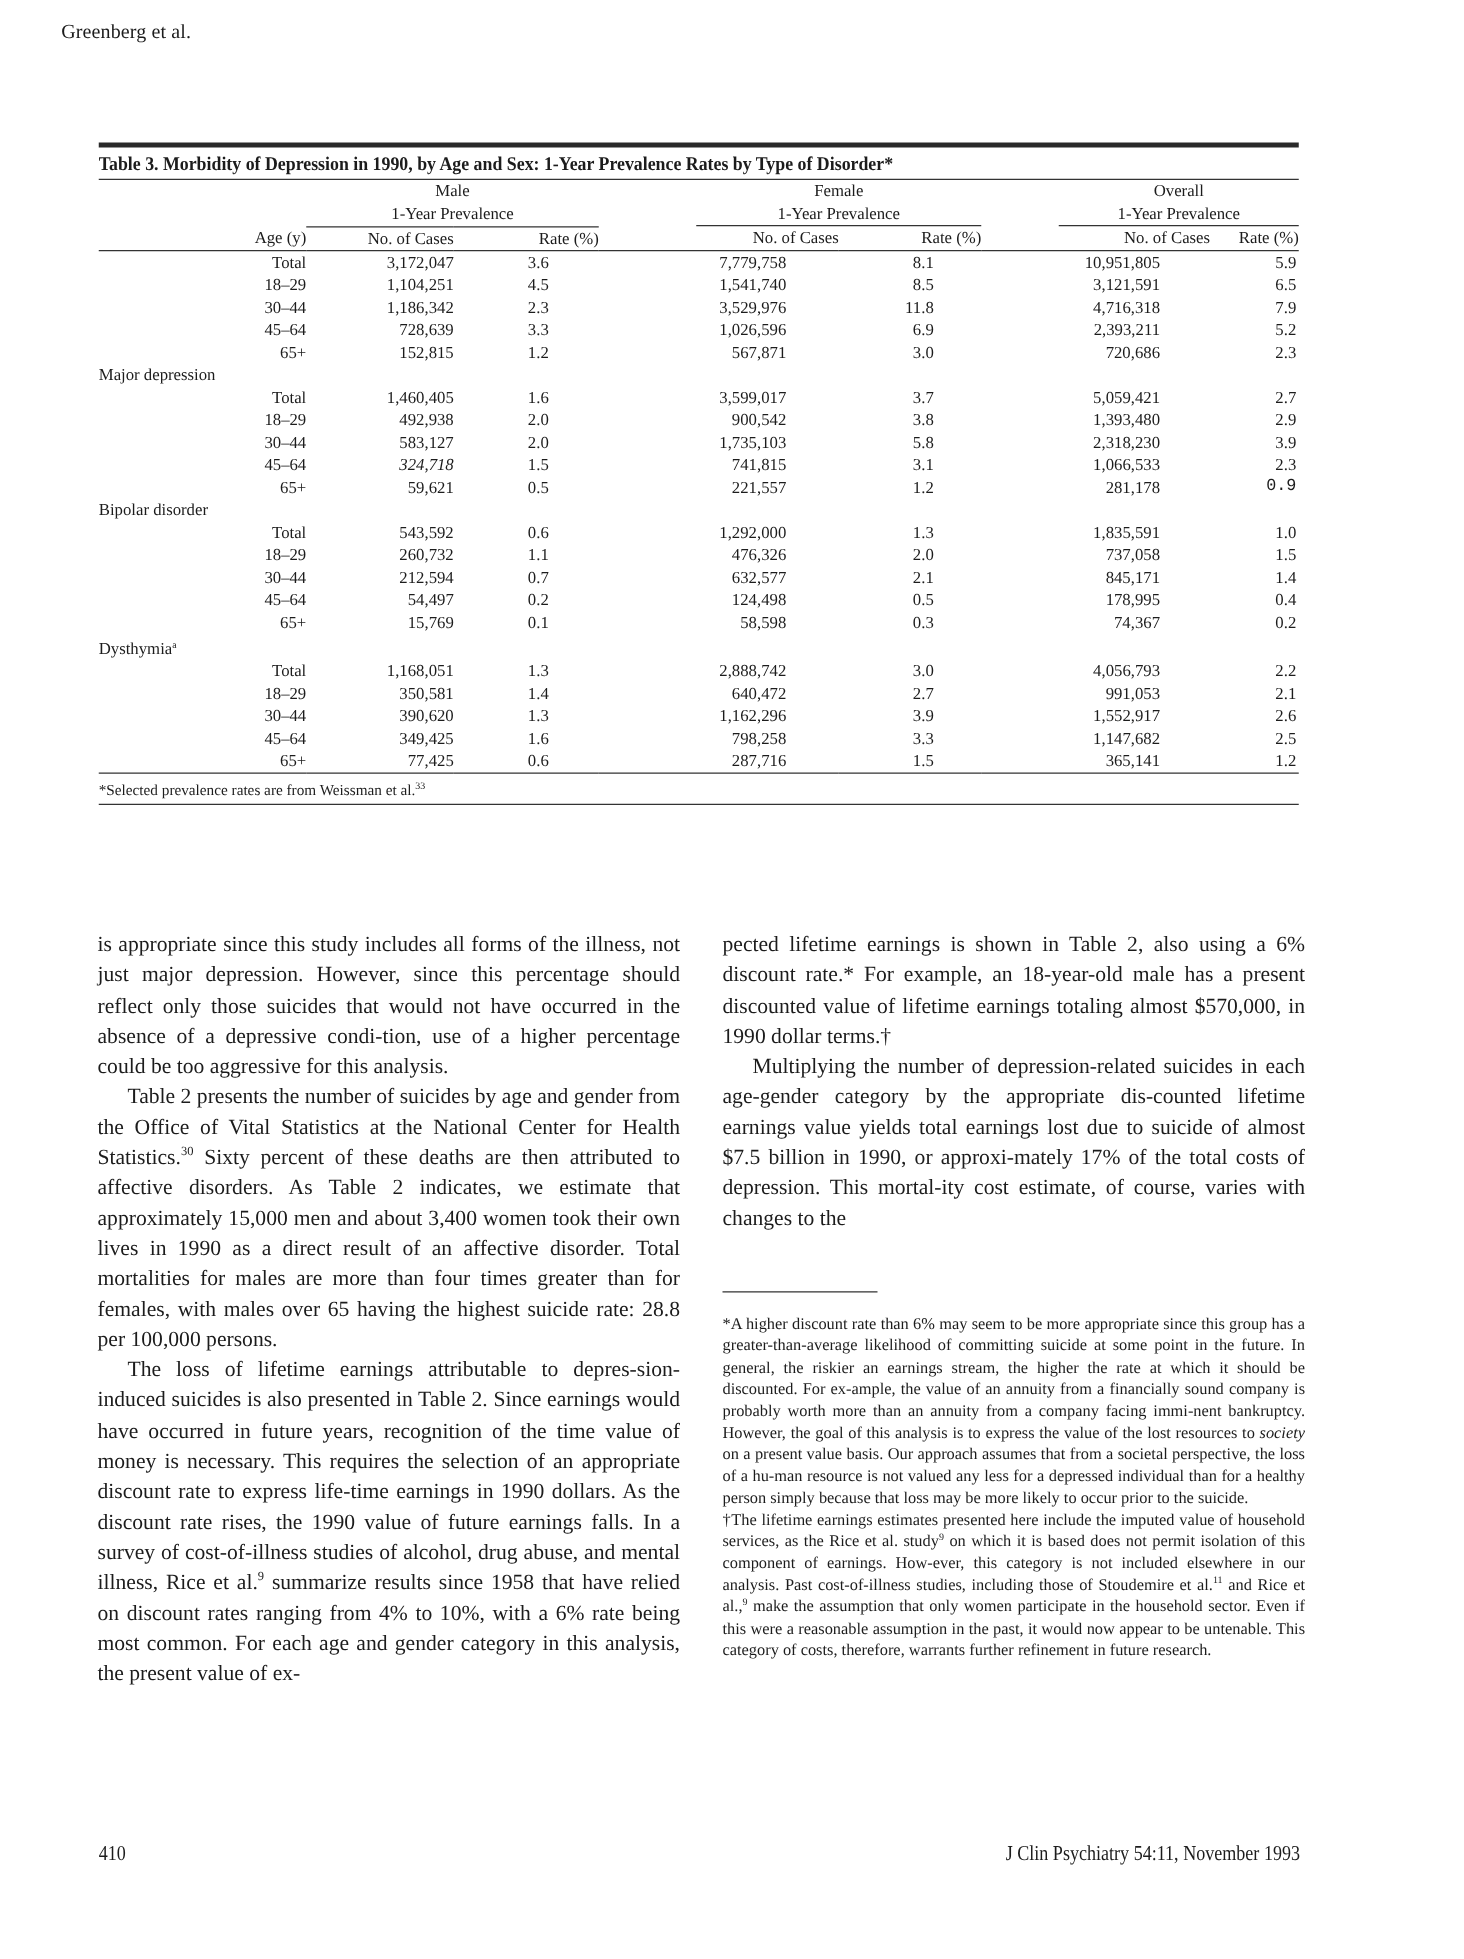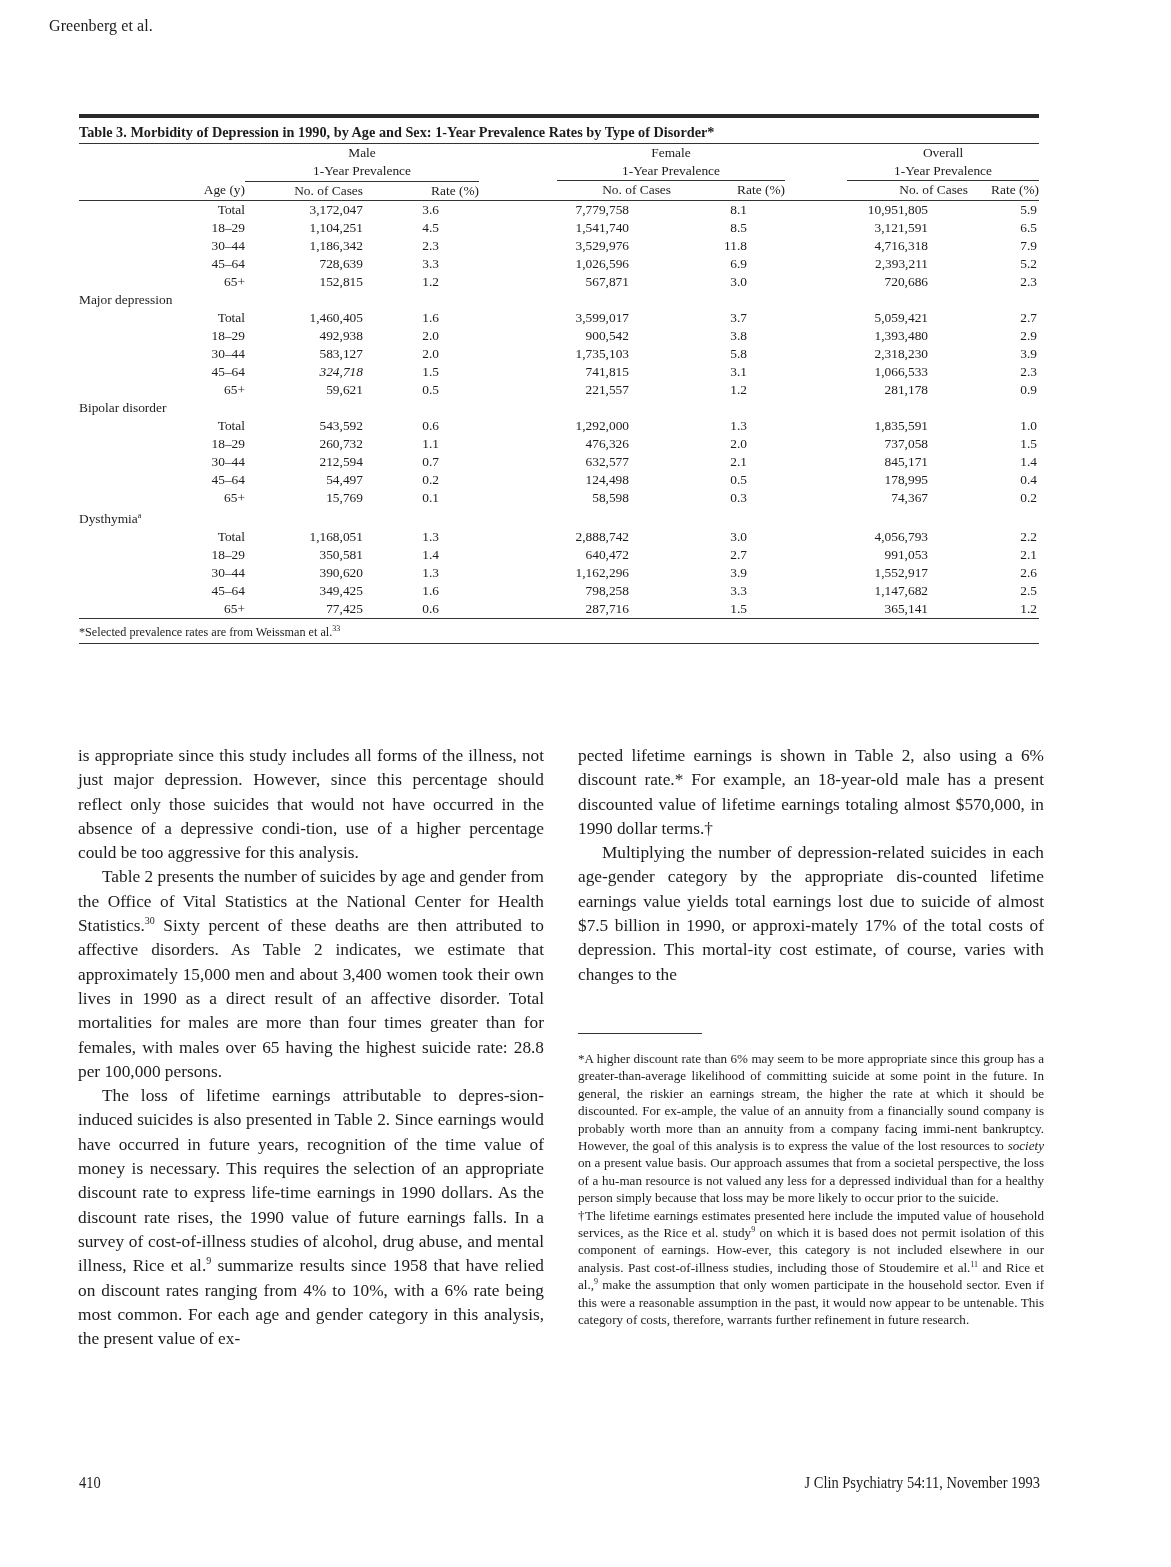--- a/index.html
+++ b/index.html
@@ -185,21 +185,21 @@
           <td class="num" style="padding-right: 40px;">1,066,533</td>
           <td class="num" style="padding-right: 2px;">2.3</td>
         </tr>
         <tr class="sub">
           <td class="c-age">65+</td>
           <td class="num" style="padding-right: 0px;">59,621</td>
           <td class="num" style="padding-right: 40px;">0.5</td>
           <td class="num" style="padding-right: 42px;">221,557</td>
           <td class="num" style="padding-right: 38px;">1.2</td>
           <td class="num" style="padding-right: 40px;">281,178</td>
-          <td class="num" style="padding-right: 2px;">0.9</td>
+          <td class="num" style="padding-right: 2px; font-family: Liberation Mono, monospace;">0.9</td>
         </tr>
         <tr class="cat">
           <td colspan="7"><span>Bipolar disorder</span></td>
         </tr>
         <tr class="sub">
           <td class="c-age">Total</td>
           <td class="num" style="padding-right: 0px;">543,592</td>
           <td class="num" style="padding-right: 40px;">0.6</td>
           <td class="num" style="padding-right: 42px;">1,292,000</td>
           <td class="num" style="padding-right: 38px;">1.3</td>

